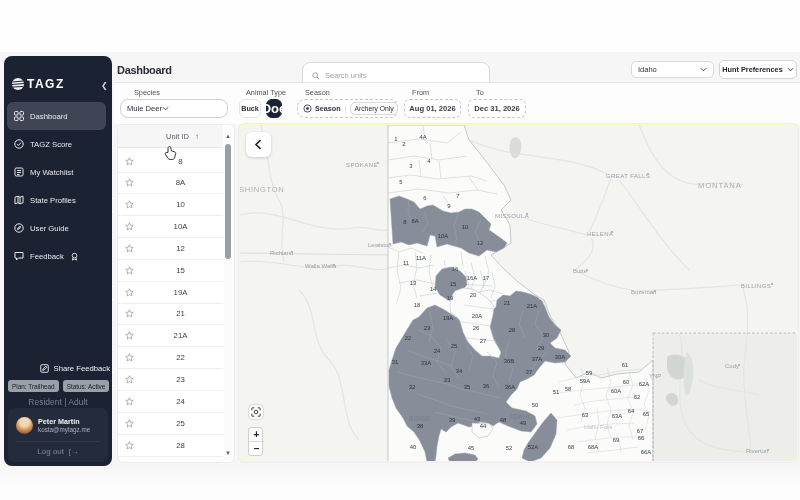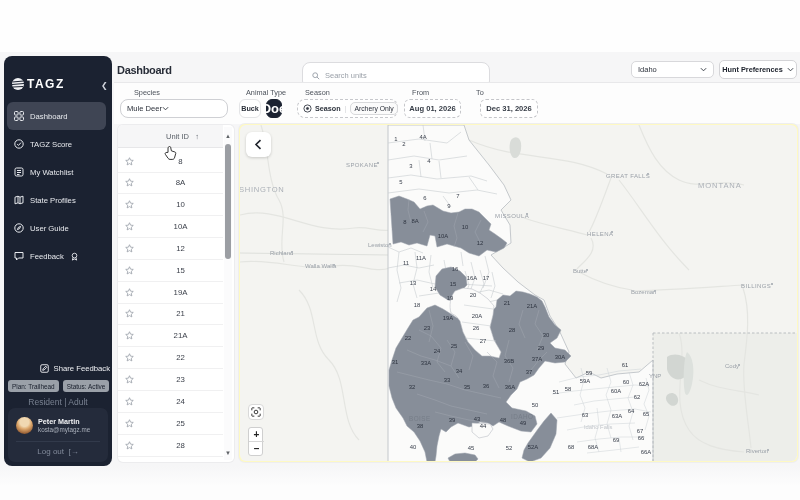--- a/index.html
+++ b/index.html
@@ -151,21 +151,21 @@
 <div class="inp seasongrp">
   <svg style="flex:none" width="9" height="9" viewBox="0 0 10 10" fill="none" stroke="#343a44" stroke-width="1">
         <circle cx="5" cy="5" r="4"></circle>
         <circle cx="5" cy="5" r="1.2" fill="#343a44"></circle>
       </svg>
   <span style="margin-left:3px;font-weight:bold;font-size:7.2px;color:#2c323c">Season</span>
   <span style="color:#d3d4d7;margin-left:4px;font-size:7px">|</span>
   <span class="archchip">Archery Only</span>
 </div>
 <div class="inp datein" style="left:404px;width:57px">Aug 01, 2026</div>
-<div class="inp datein" style="left:480px;width:58px">Dec 31, 2026</div>
+<div class="inp datein" style="left:468px;width:58px">Dec 31, 2026</div>
 
 <div class="tpanel">
   <div class="thead">Unit ID&nbsp;&nbsp;&nbsp;↑</div>
   <div class="sbar">
     <div class="sarr" style="top:6px">▲</div>
     <div class="sthumb"></div>
     <div class="sarr" style="bottom:4px">▼</div>
   </div>
   <div id="rows">
         <div class="trow" style="top:25.5px">

